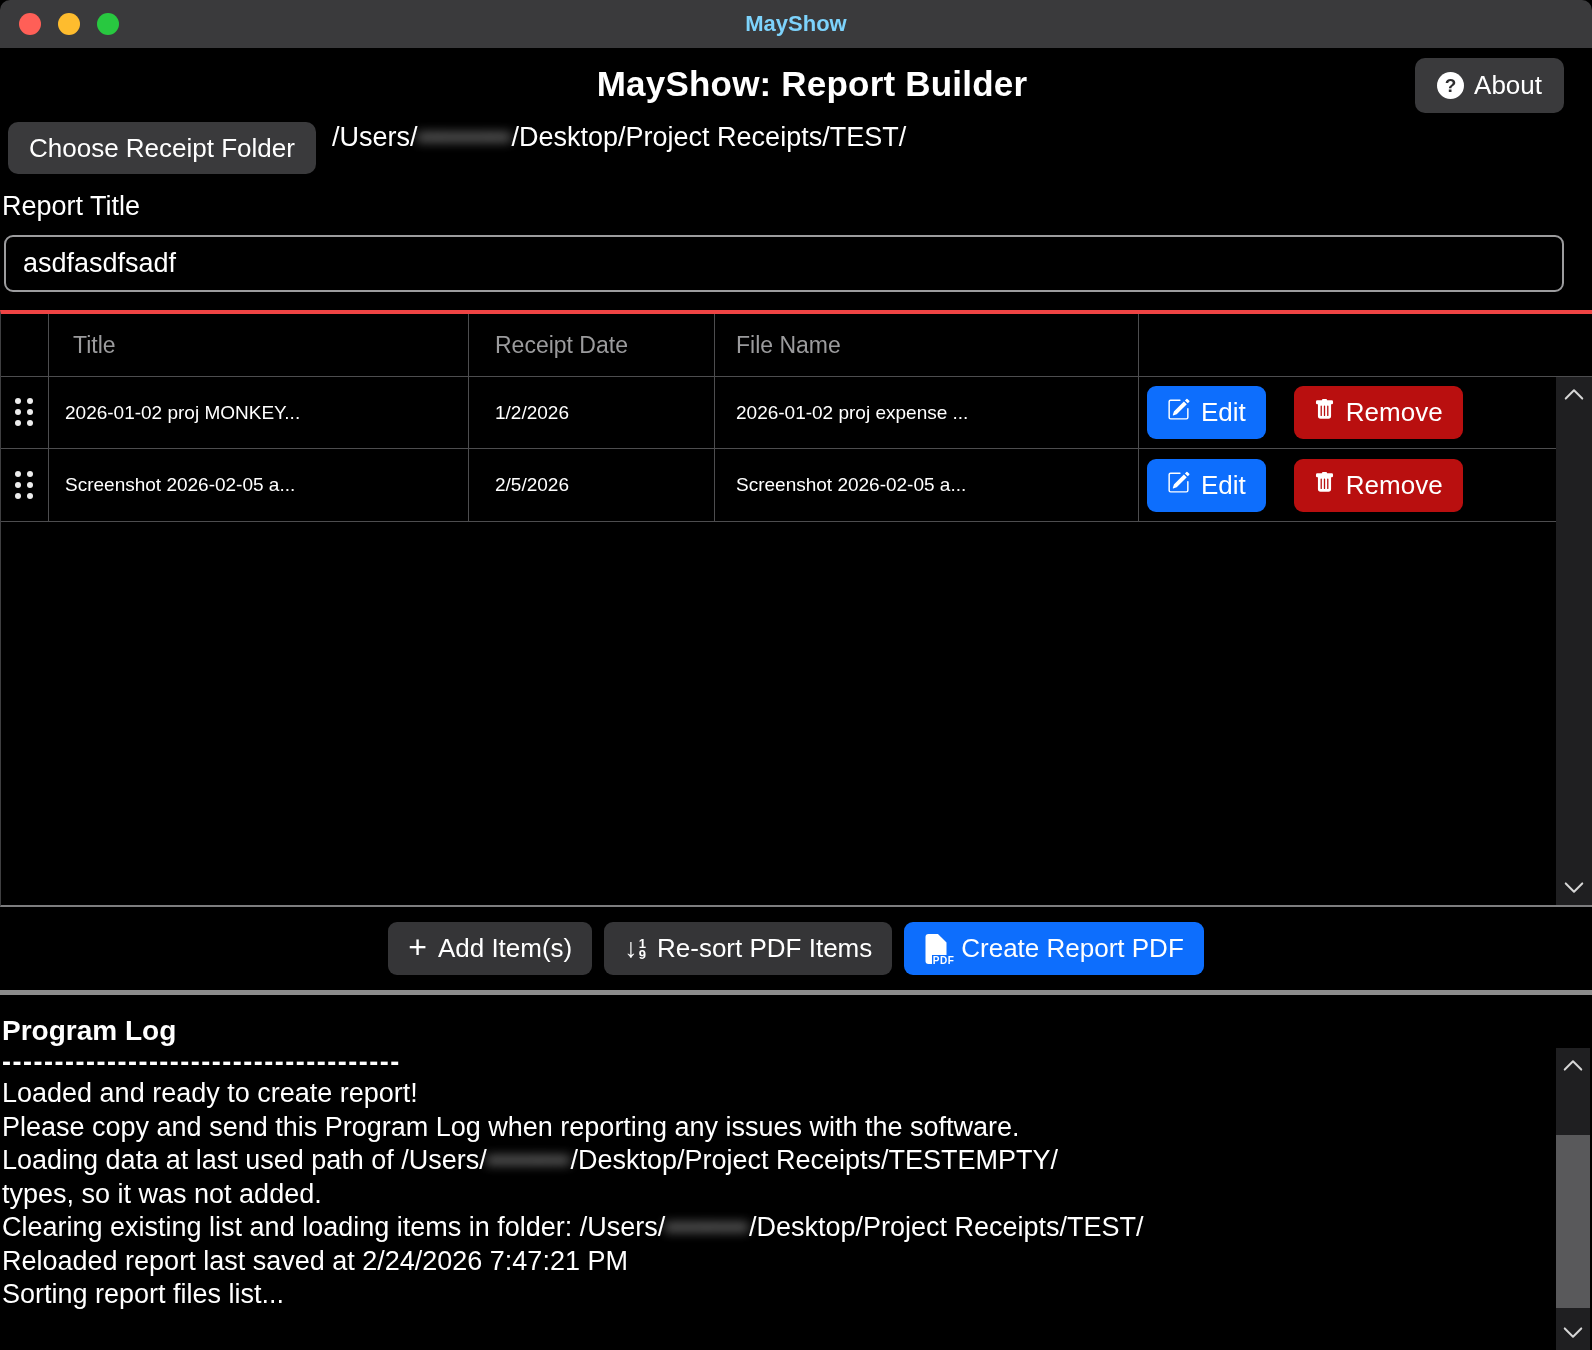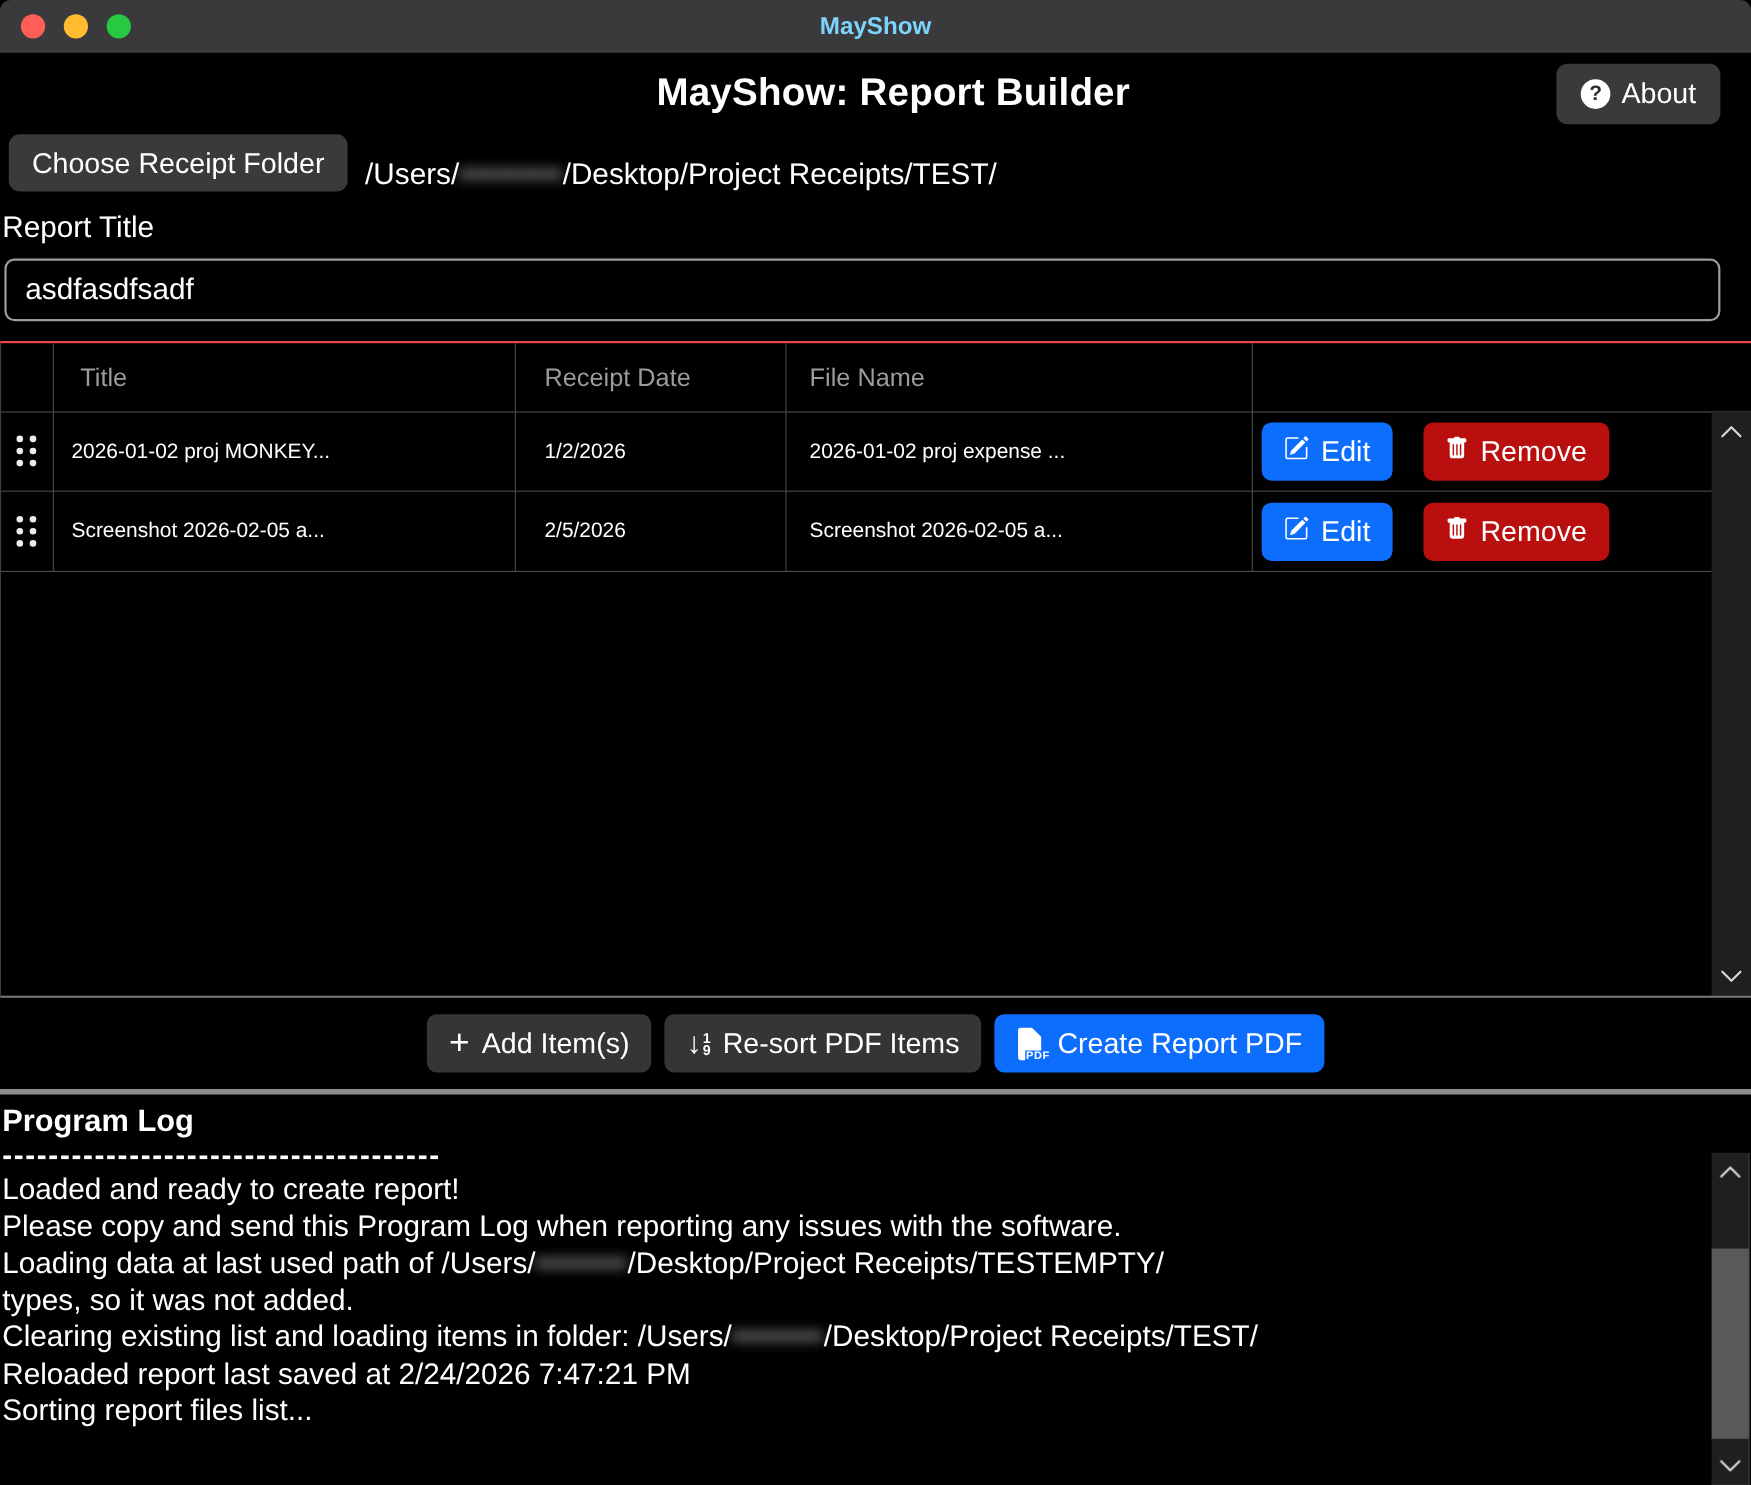--- a/index.html
+++ b/index.html
@@ -17,37 +17,37 @@
 
   
   .header-bar { position:relative; height:72px; display:flex; align-items:center; justify-content:center;margin-left:32px; }
   .page-title { font-size:35px; font-weight:bold; letter-spacing:.2px; }
   .about-btn { position:absolute; right:28px; top:10px; height:55px; display:flex; align-items:center; gap:10px;
                background:#3a3a3c; border:none; border-radius:10px; padding:0 22px; color:#fff; font-size:26px; cursor:pointer; }
   .q-circle { width:27px; height:27px; border-radius:50%; background:#fff; color:#2c2c2e; font-weight:bold; font-size:19px;
               display:flex; align-items:center; justify-content:center; }
 
   
-  .folder-row { display:flex; align-items:flex-end; gap:16px; margin:2px 0 0 8px; }
+  .folder-row { display:flex; align-items:flex-start; gap:16px; margin:2px 0 0 8px; }
   .choose-btn { height:52px; background:#3a3a3c; border:none; border-radius:10px; padding:0 21px;
                 color:#fff; font-size:26px; cursor:pointer; }
   .folder-path { font-size:27px; white-space:nowrap; }
 
   .redact { display:inline-block; filter:blur(6px); opacity:.85; letter-spacing:1px; }
 
   
   .rt-label { font-size:27px; margin:17px 0 0 2px; }
   .rt-input { display:block; width:1560px; margin:13px 4px 0 4px; height:57px; background:#000; border:2px solid #9c9c9e;
               border-radius:9px; color:#fff; font-size:27px; padding:0 17px; font-family:"Liberation Sans", sans-serif; }
 
   
   .table { margin-top:18px; display:grid; height:597px; position:relative;
            grid-template-columns:48px 420px 246px 424px 1fr 36px;
            grid-template-rows:63px 72px 73px 1fr;
-           border-top:2px solid #ef4444; border-bottom:2px solid #7d7d7f; border-left:1px solid #3f3f41; }
+           border-top:4px solid #ef4444; border-bottom:2px solid #7d7d7f; border-left:1px solid #3f3f41; }
   .cell { display:flex; align-items:center; }
   .vline { border-right:1px solid #4d4d4f; }
   .hline { border-bottom:1px solid #4d4d4f; }
   .th { color:#9b9b9d; font-size:23px; }
   .td { color:#fff; font-size:19px; white-space:nowrap; overflow:hidden; }
   .pad-title { padding-left:24px; } .cpad-title { padding-left:16px; }
   .pad-date { padding-left:26px; }
   .pad-file { padding-left:21px; }
   .grip-cell { justify-content:center; cursor:grab; }
   .grip { display:grid; grid-template-columns:7px 7px; grid-auto-rows:7px; gap:4px 5px; }
@@ -74,21 +74,21 @@
   .sorticon { display:flex; align-items:center; }
   .sorticon .arrow { font-size:27px; line-height:1; }
   .sorticon .nums { display:flex; flex-direction:column; font-size:13px; font-weight:bold; line-height:11px; margin-left:1px; }
   .pdficon { position:relative; width:26px; height:30px; }
   .pdficon svg { position:absolute; top:0; left:0; }
   .pdficon .pdf-txt { position:absolute; right:-4px; bottom:-2px; font-size:10px; font-weight:bold; color:#fff;
                       background:#0d6efd; padding-left:1px; letter-spacing:.5px; }
 
   
   .log-divider { height:5px; background:#8c8c8c; }
-  .log-section { position:relative; padding:8px 40px 0 2px; }
+  .log-section { position:relative; padding:8px 40px 0 2px;margin-top:12px; }
   .log-heading { font-size:28px; font-weight:bold; }
   .log-dashes { font-size:27px; font-weight:bold; letter-spacing:1.5px; line-height:30px; white-space:nowrap; }
   .log-line { font-size:27px; line-height:33.5px; white-space:nowrap; }
 
   .strip-log { position:absolute; top:1048px; bottom:0; right:2px; width:34px; height:302px; }
   .thumb { position:absolute; left:0; right:0; top:87px; height:173px; background:#59595b; }
 </style>
 </head>
 <body>
 

